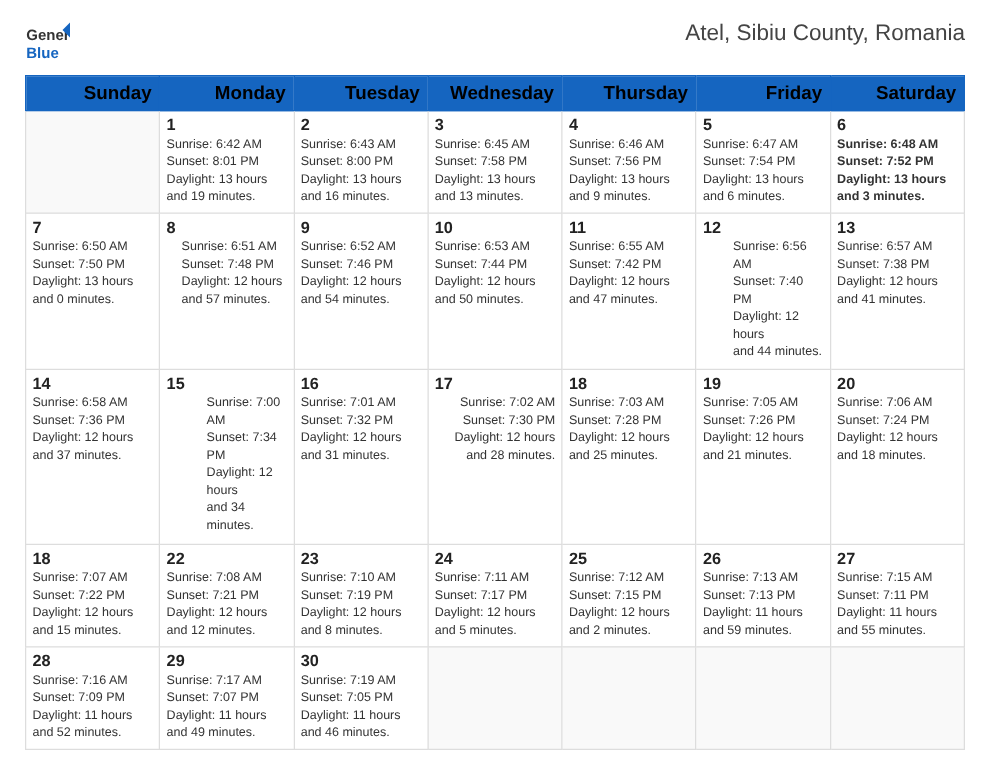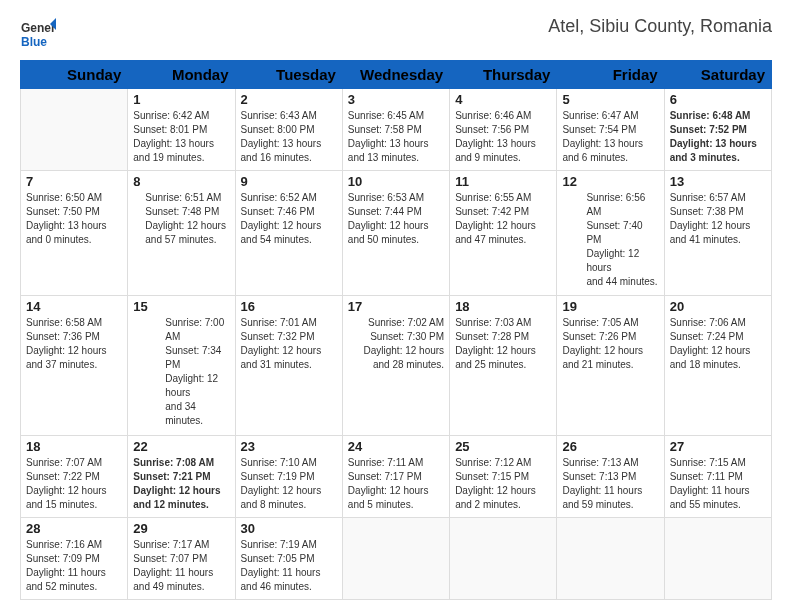--- a/index.html
+++ b/index.html
@@ -260,21 +260,21 @@
         <tr>
           <td>
             <span class="day-num">18</span>
             <div class="day-info" style="white-space: pre-line;">Sunrise: 7:07 AM
 Sunset: 7:22 PM
 Daylight: 12 hours
 and 15 minutes.</div>
           </td>
           <td>
             <span class="day-num">22</span>
-            <div class="day-info" style="white-space: pre-line; font-weight: bold;">Sunrise: 7:08 AM
+            <div class="day-info" style="white-space: pre-line;">Sunrise: 7:08 AM
 Sunset: 7:21 PM
 Daylight: 12 hours
 and 12 minutes.</div>
           </td>
           <td>
             <span class="day-num">23</span>
             <div class="day-info" style="white-space: pre-line;">Sunrise: 7:10 AM
 Sunset: 7:19 PM
 Daylight: 12 hours
 and 8 minutes.</div>

